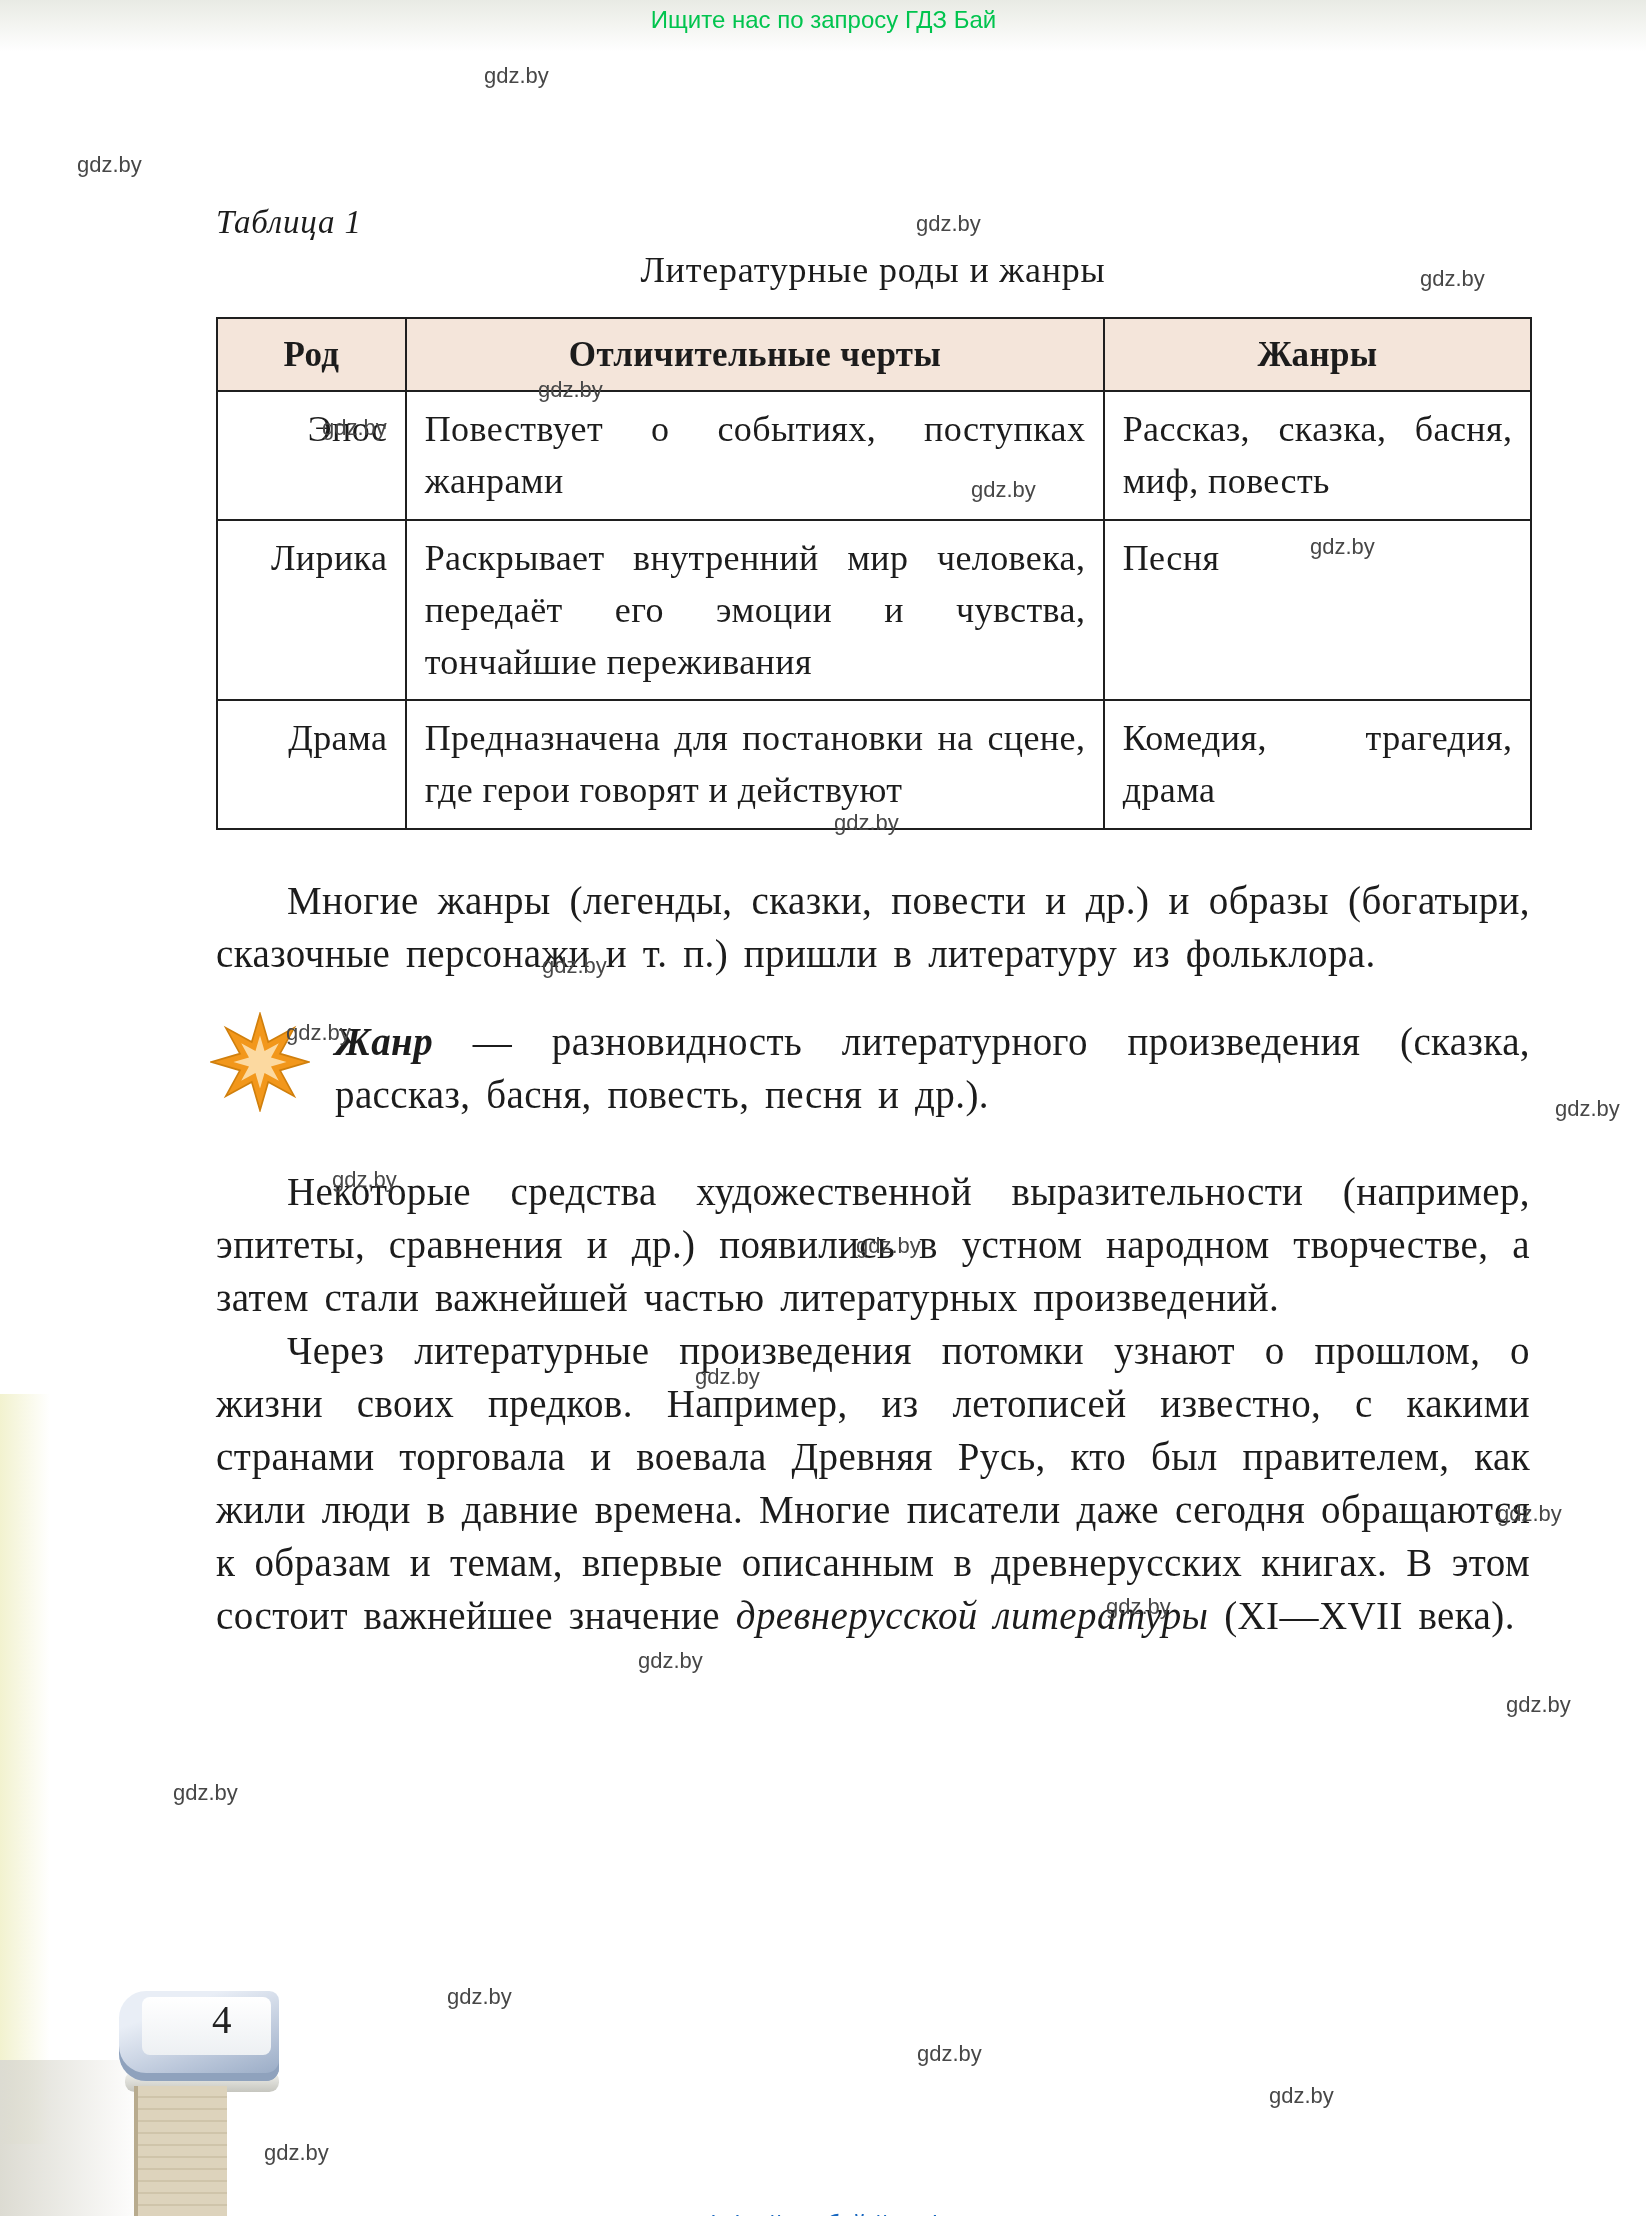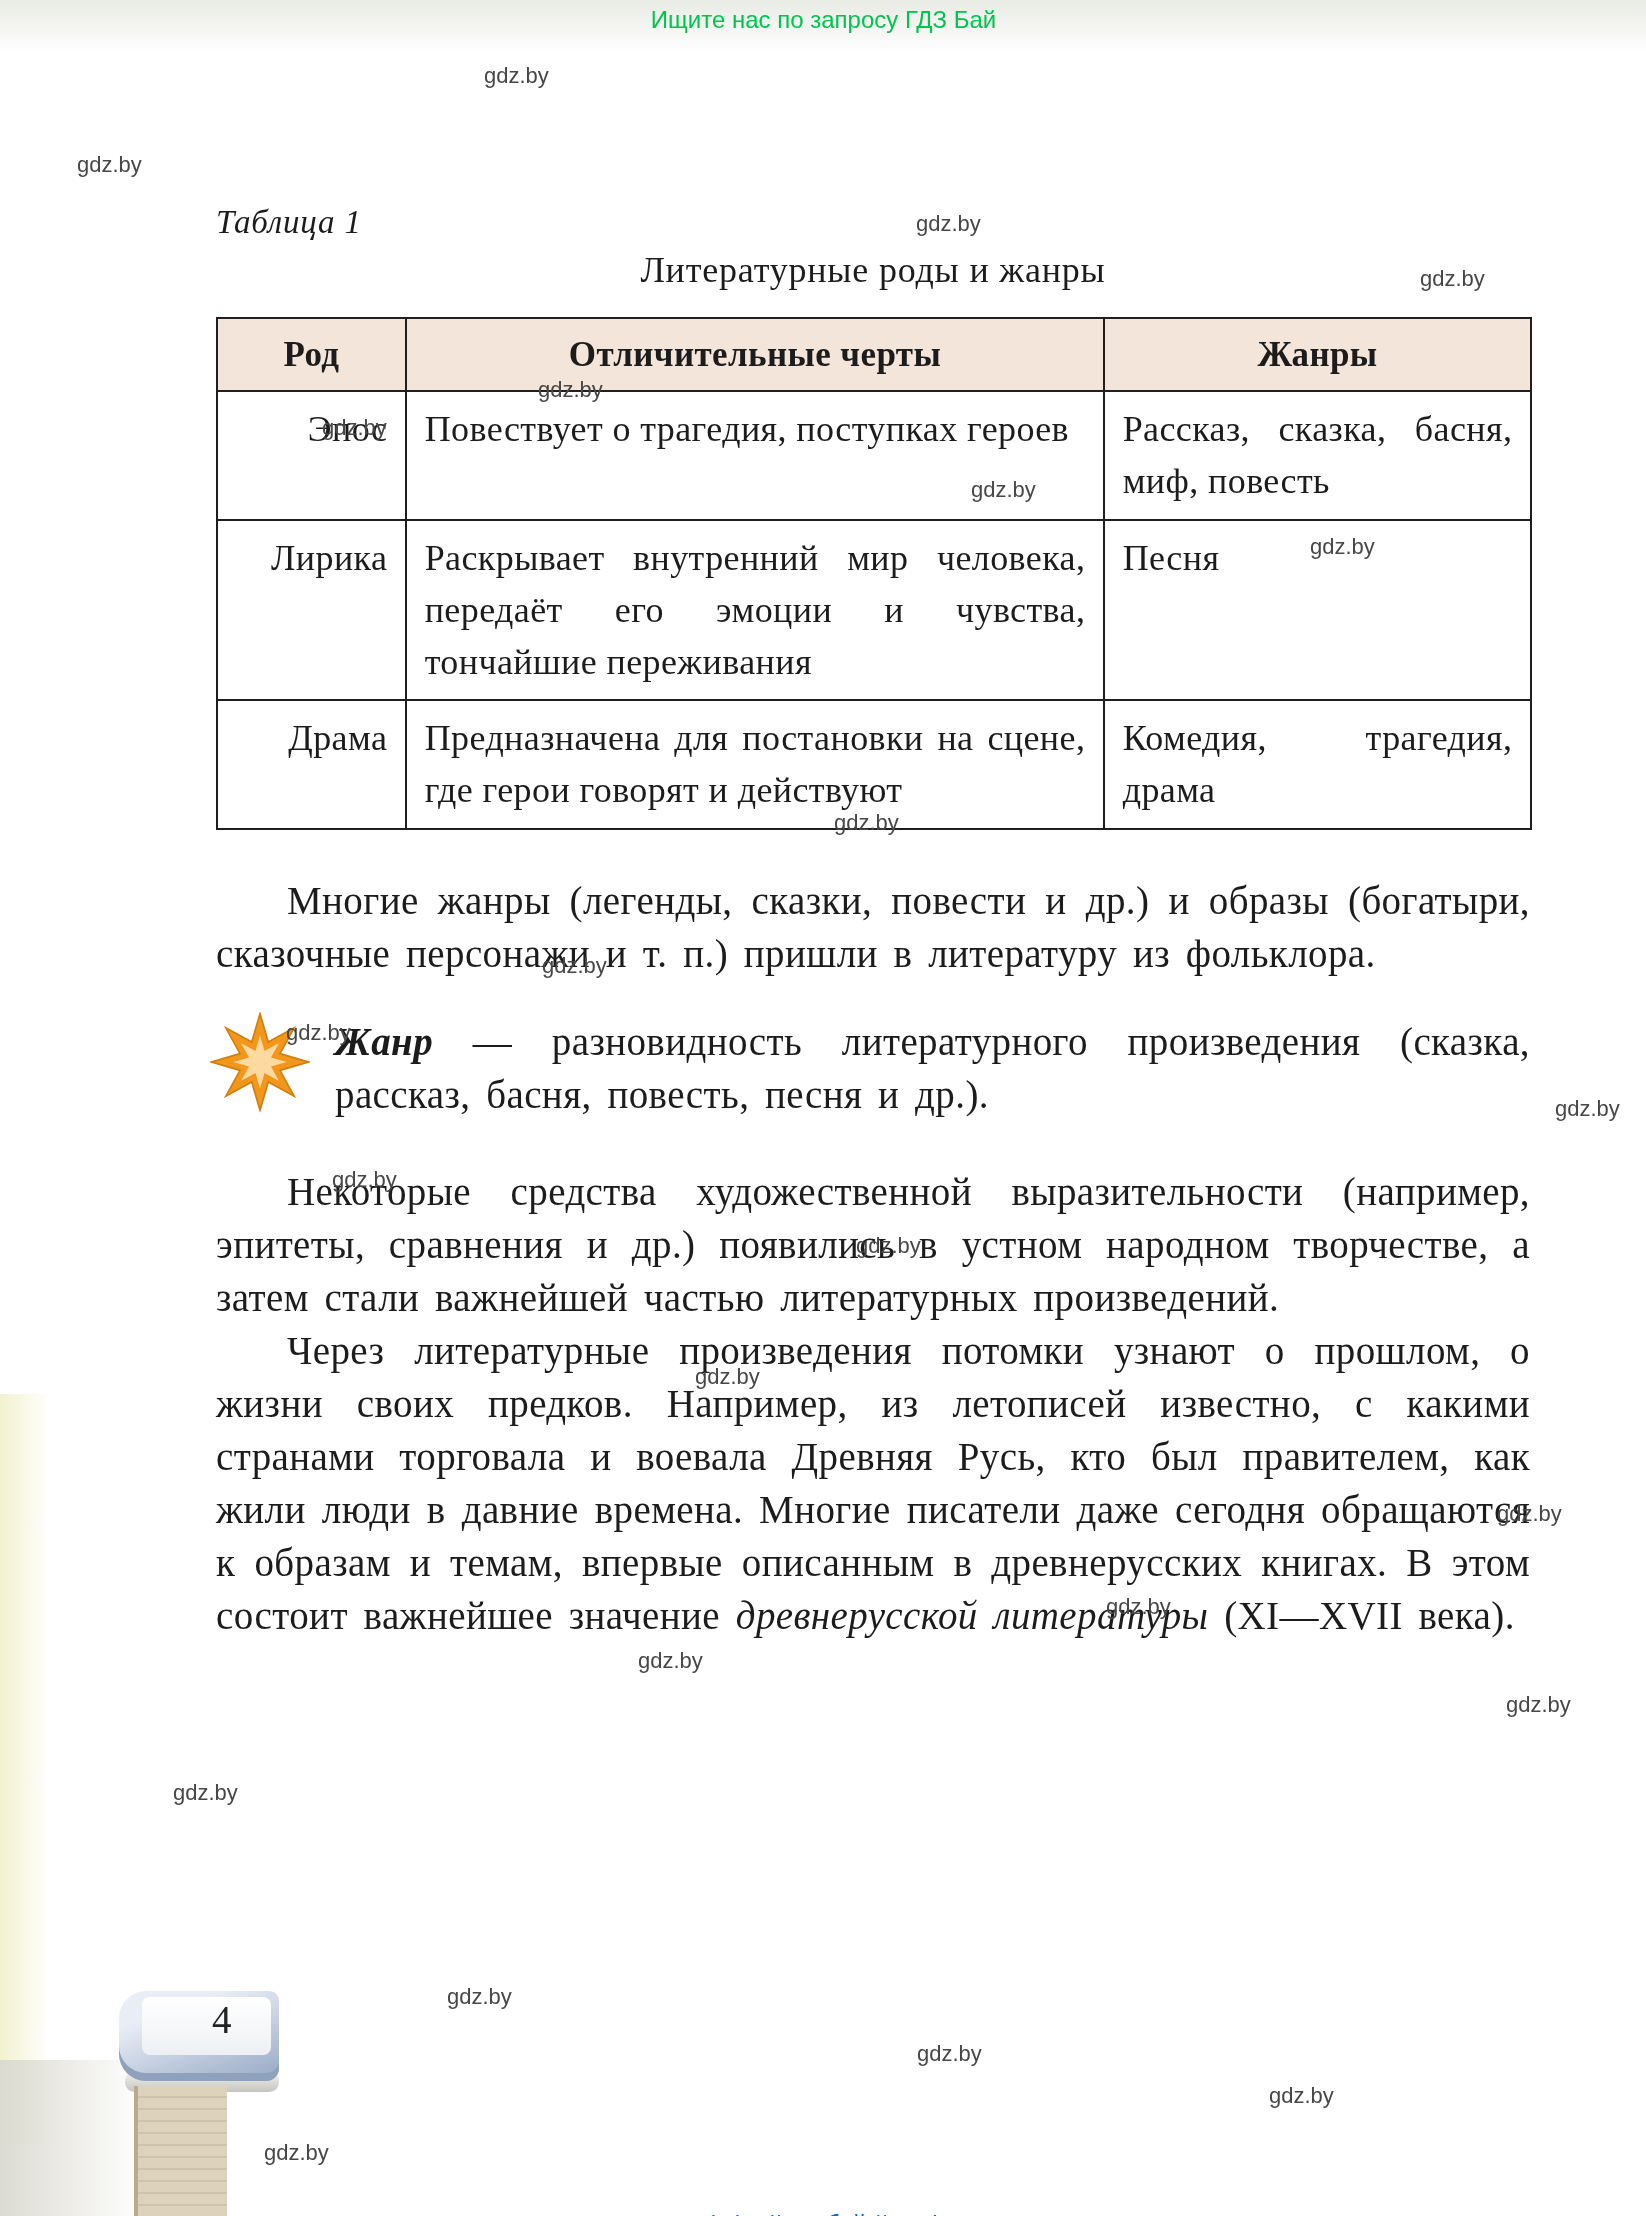--- a/index.html
+++ b/index.html
@@ -116,21 +116,21 @@
       <thead>
         <tr>
           <th>Род</th>
           <th>Отличительные черты</th>
           <th>Жанры</th>
         </tr>
       </thead>
       <tbody>
         <tr>
           <td class="rod">Эпос</td>
-          <td>Повествует о трагедия, поступках героев</td>
+          <td>Повествует о событиях, поступках жанрами</td>
           <td>Рассказ, сказка, басня, миф, повесть</td>
         </tr>
         <tr>
           <td class="rod">Лирика</td>
           <td>Раскрывает внутренний мир человека, передаёт его эмоции и чувства, тончайшие переживания</td>
           <td>Песня</td>
         </tr>
         <tr>
           <td class="rod">Драма</td>
           <td>Предназначена для постановки на сцене, где герои говорят и действуют</td>

